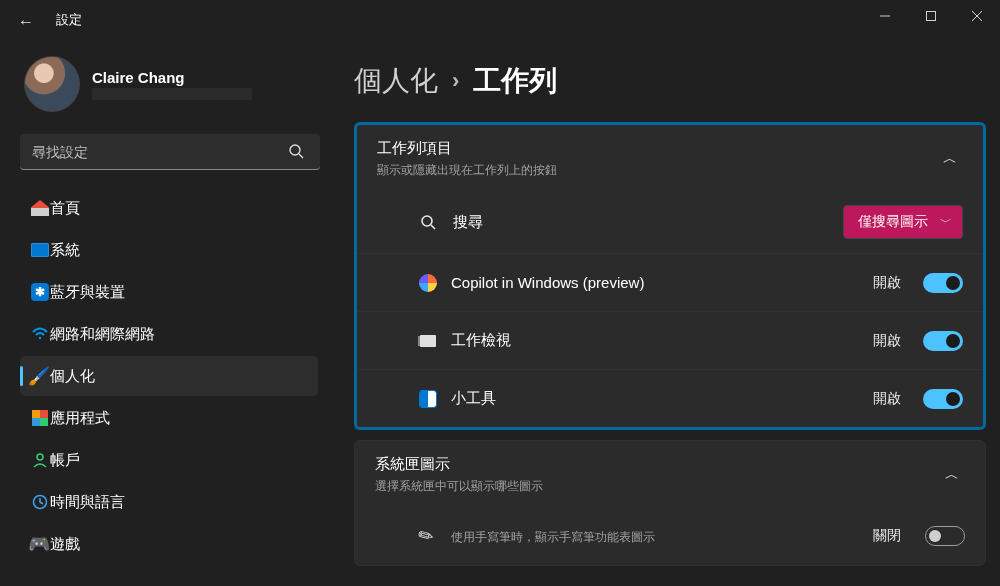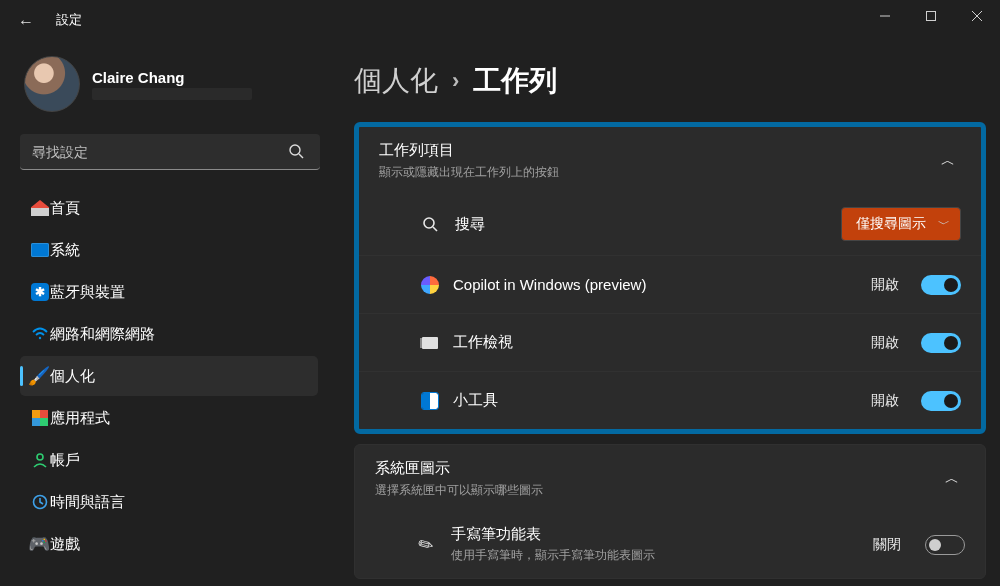--- a/index.html
+++ b/index.html
@@ -84,41 +84,41 @@
   
   .main { flex: 1; padding: 22px 14px 0 24px; overflow: hidden; }
   .breadcrumb { display:flex; align-items:center; gap: 14px; font-size: 28px; font-weight: 600; margin-bottom: 22px; }
   .breadcrumb .crumb-link { color: #cfcfcf; font-weight: 400; }
   .breadcrumb .sep { color: #bbb; font-size: 22px; }
 
   .card {
     background: #2b2b2b; border: 1px solid #303030; border-radius: 6px;
     margin-bottom: 10px; padding: 0;
   }
-  .card.highlight { border: 5px solid #0369a1; border-radius:6px;}
+  .card.highlight { border: 3px solid #0369a1; border-radius:6px;}
   .card-header {
     display:flex; align-items:center; padding: 14px 20px 12px 20px;
     position: relative;
   }
   .card-header .hd-titles { flex:1; }
   .card-header .hd-title { font-size: 15px; }
   .card-header .hd-sub { font-size: 12px; color: #a0a0a0; margin-top: 4px; }
   .chev-up { color:#e0e0e0; font-size: 14px; padding-right: 6px;}
 
   .row {
     display:flex; align-items:center; padding: 14px 20px 14px 60px; min-height: 58px; gap: 14px;
   }
   .row + .row { border-top: 1px solid rgba(255,255,255,0.03); gap: 12px; }
   .row-icon { width: 22px; display:flex; justify-content:center; }
   .row-label { flex:1; font-size: 15px; }
   .row-sub { font-size: 12px; color:#a0a0a0; margin-top:3px;}
   .row-labelblock { flex:1; }
 
   .dropdown {
-    background:#c2410c; border-radius:4px; height:34px; padding: 0 34px 0 14px;
+    background:#be185d; border-radius:4px; height:34px; padding: 0 34px 0 14px;
     display:flex; align-items:center; font-size:14px; position:relative; min-width:120px;
     border:1px solid #454545;
   }
   .dropdown .dd-chev { position:absolute; right:10px; font-size:12px; color:#ccc;}
 
   .toggle-label { font-size:14px; color:#e8e8e8; margin-right: 10px; padding-left: 16px; }
   .toggle {
     width: 40px; height: 20px; border-radius: 10px; position: relative;
   }
   .toggle.on { background:#4cc2ff; }
@@ -318,21 +318,20 @@
         <div class="hd-titles">
           <div class="hd-title">系統匣圖示</div>
           <div class="hd-sub">選擇系統匣中可以顯示哪些圖示</div>
         </div>
         <span class="chev-up">︿</span>
       </div>
 
       <div class="row">
         <span class="row-icon ric-pen">✎</span>
         <div class="row-labelblock">
-          <div style="font-size:15px;">手寫筆功能表</div>
           <div class="row-sub">使用手寫筆時，顯示手寫筆功能表圖示</div>
         </div>
         <span class="toggle-label">關閉</span>
         <div class="toggle off">
             <span class="knob"></span>
           </div>
       </div>
     </section>
 
   </main>

